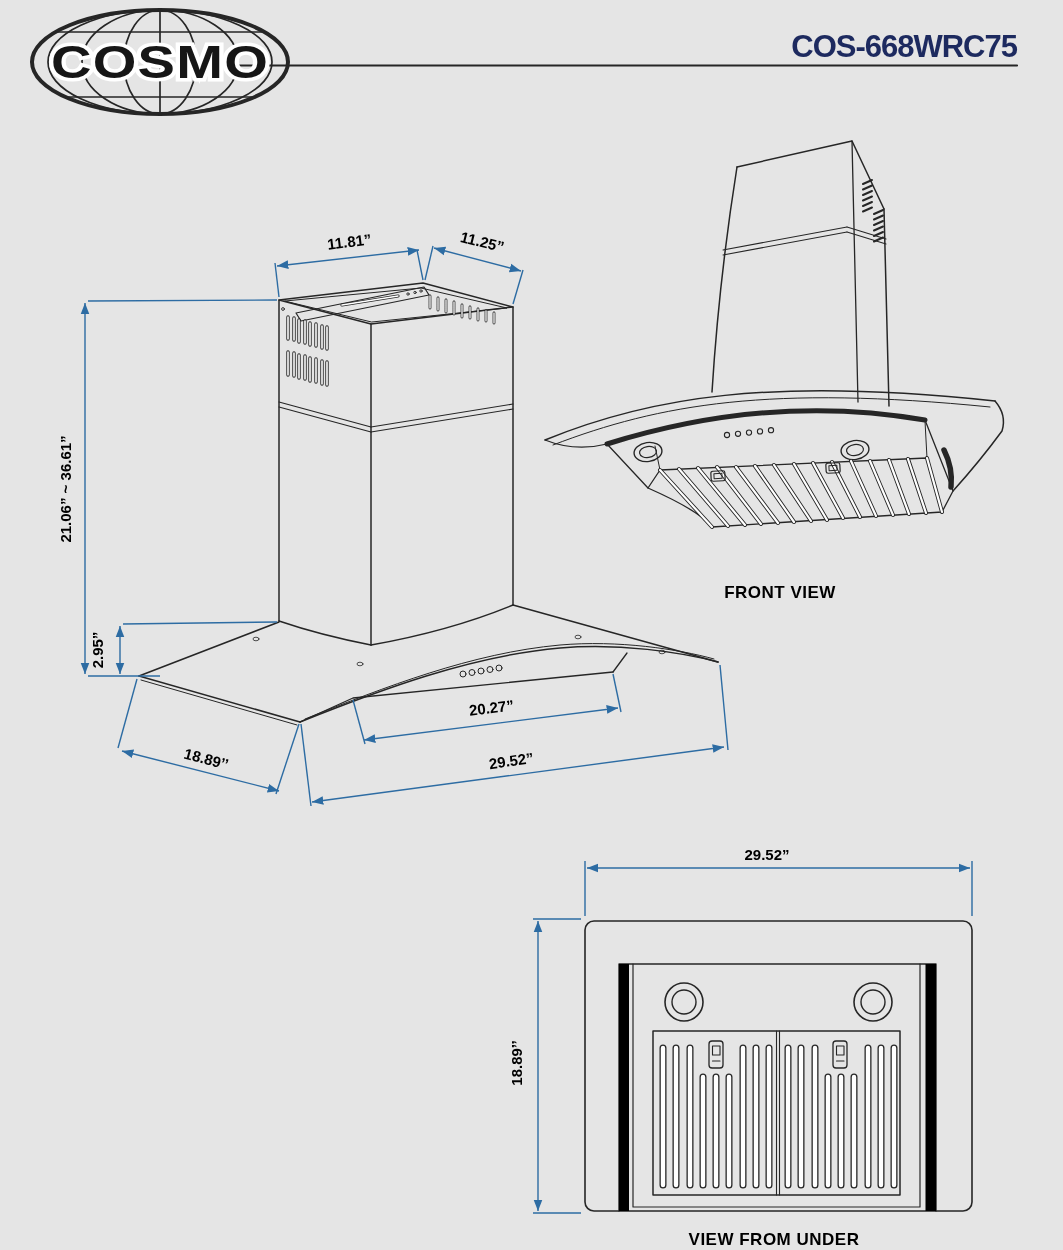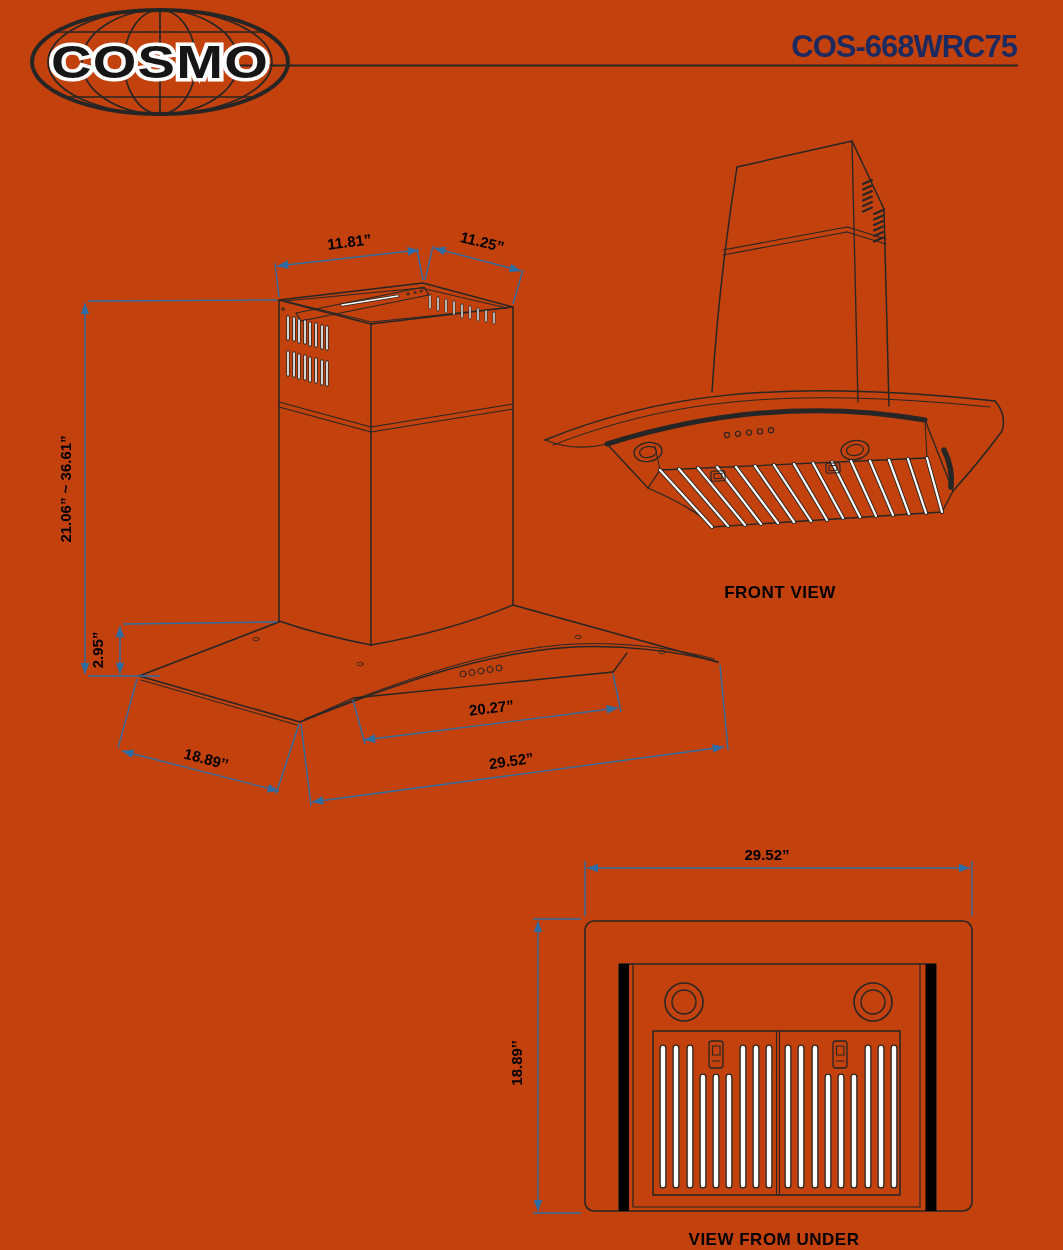--- a/index.html
+++ b/index.html
@@ -1,16 +1,16 @@
 <!DOCTYPE html>
 <html><head>
 <meta charset="utf-8">
 <style>
   html,body{margin:0;padding:0;background:#fff;}
-  .page{position:relative;width:1063px;height:1250px;background:#c2410c;overflow:hidden;
+  .page{position:relative;width:1063px;height:1250px;background:#e5e5e5;overflow:hidden;
         font-family:"Liberation Sans",sans-serif;text-align:right;}
   svg{position:absolute;left:0;top:0;}
   svg text{font-family:"Liberation Sans",sans-serif;}
   .brand{font-size:46px;font-weight:700;letter-spacing:1px;fill:#161616;
          stroke:#fff;stroke-width:7px;paint-order:stroke;}
   .model{font-size:31px;font-weight:700;letter-spacing:-1px;fill:#1d2a5f;}
   .dim-label{font-size:15px;font-weight:700;fill:#000;}
   .view-label{font-size:17px;font-weight:700;fill:#000;letter-spacing:.5px;}
   .ln{stroke:#262626;fill:none;stroke-linecap:round;stroke-linejoin:round;}
   .dim{stroke:#2d6ca3;fill:none;stroke-width:1.4;}

